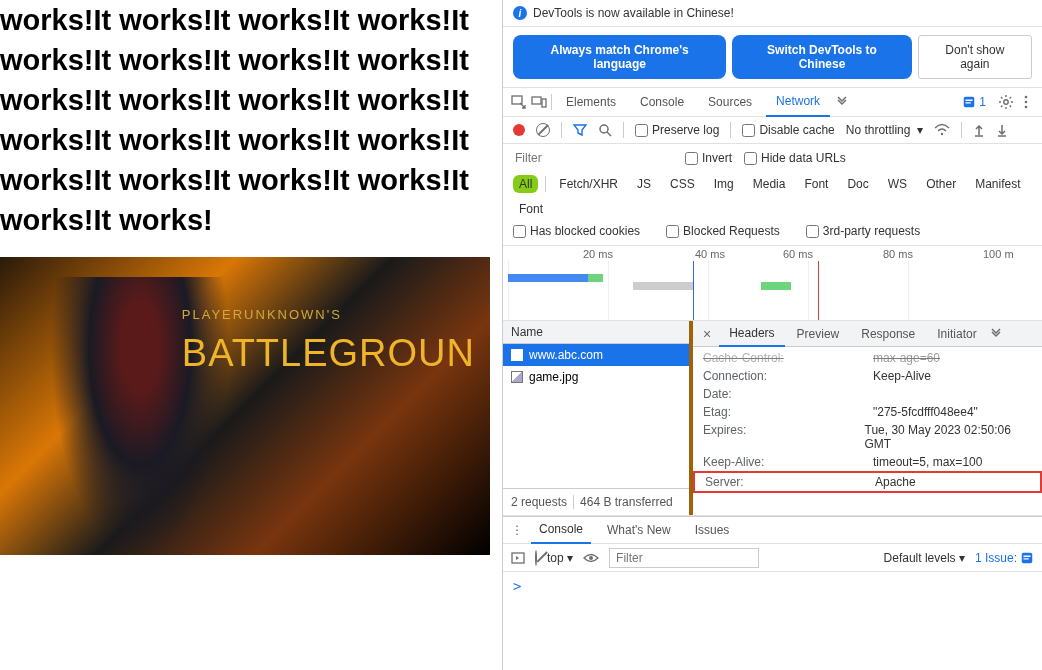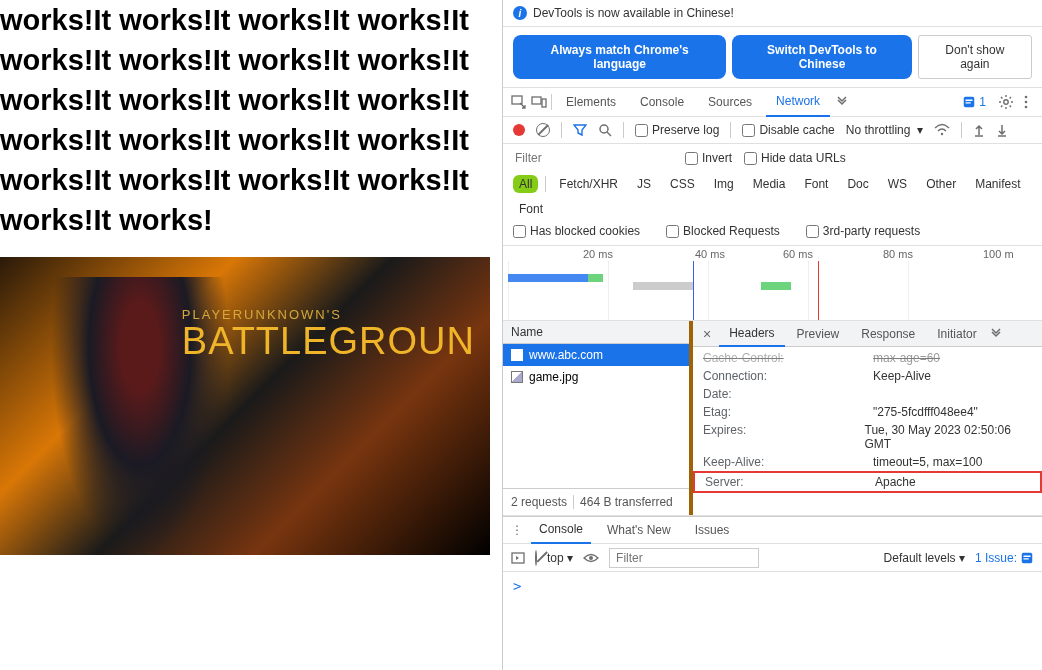--- a/index.html
+++ b/index.html
@@ -2,21 +2,21 @@
 <html><head>
 <meta charset="utf-8">
 <style>
 * { box-sizing: border-box; margin: 0; padding: 0; }
 body { font-family: Arial, sans-serif; font-size: 12px; background: #fff; width: 1042px; height: 670px; overflow: hidden; display: flex; }
 .left-pane { width: 502px; height: 670px; overflow: hidden; background: #fff; }
 .page-text { font-family: "Segoe UI", Arial, sans-serif; font-size: 29px; font-weight: 700; line-height: 40px; color: #000; padding: 0 0 0 0; }
 .game-image { margin-top: 17px; width: 490px; height: 298px; background: linear-gradient(135deg, #2a1a0a 0%, #d97706 30%, #1a1a1a 50%, #78350f 70%, #000 100%); position: relative; overflow: hidden; }
 .game-overlay { position: absolute; right: 15px; top: 50px; color: #f5c842; font-family: Impact, sans-serif; text-align: left; }
 .game-subtitle { font-size: 13px; letter-spacing: 2px; color: #d4a83a; }
-.game-title { font-size: 38px; letter-spacing: 1px; color: #f0b429; line-height: 38px; }
+.game-title { font-size: 38px; letter-spacing: 1px; color: #f0b429; line-height: 38px; margin-top: 12px; }
 .figure { position: absolute; left: 50px; top: 20px; width: 180px; height: 280px; background: radial-gradient(ellipse at 50% 25%, #5a1a1a 15%, #1a1a24 40%, transparent 70%); }
 
 .right-pane { width: 540px; height: 670px; border-left: 1px solid #ccc; display: flex; flex-direction: column; background: #fff; position: relative; }
 
 .notice-bar { display: flex; align-items: center; padding: 6px 10px; gap: 6px; border-bottom: 1px solid #e0e0e0; }
 .info-icon { width: 14px; height: 14px; border-radius: 50%; background: #1a73e8; color: #fff; display: inline-flex; align-items: center; justify-content: center; font-size: 10px; font-weight: bold; font-style: italic; }
 .notice-text { font-size: 12px; color: #333; }
 
 .lang-buttons { display: flex; gap: 6px; padding: 8px 10px; }
 .btn-primary { background: #1a73e8; color: #fff; border: none; padding: 7px 11px; font-size: 12px; border-radius: 8px; font-weight: 600; cursor: pointer; }

